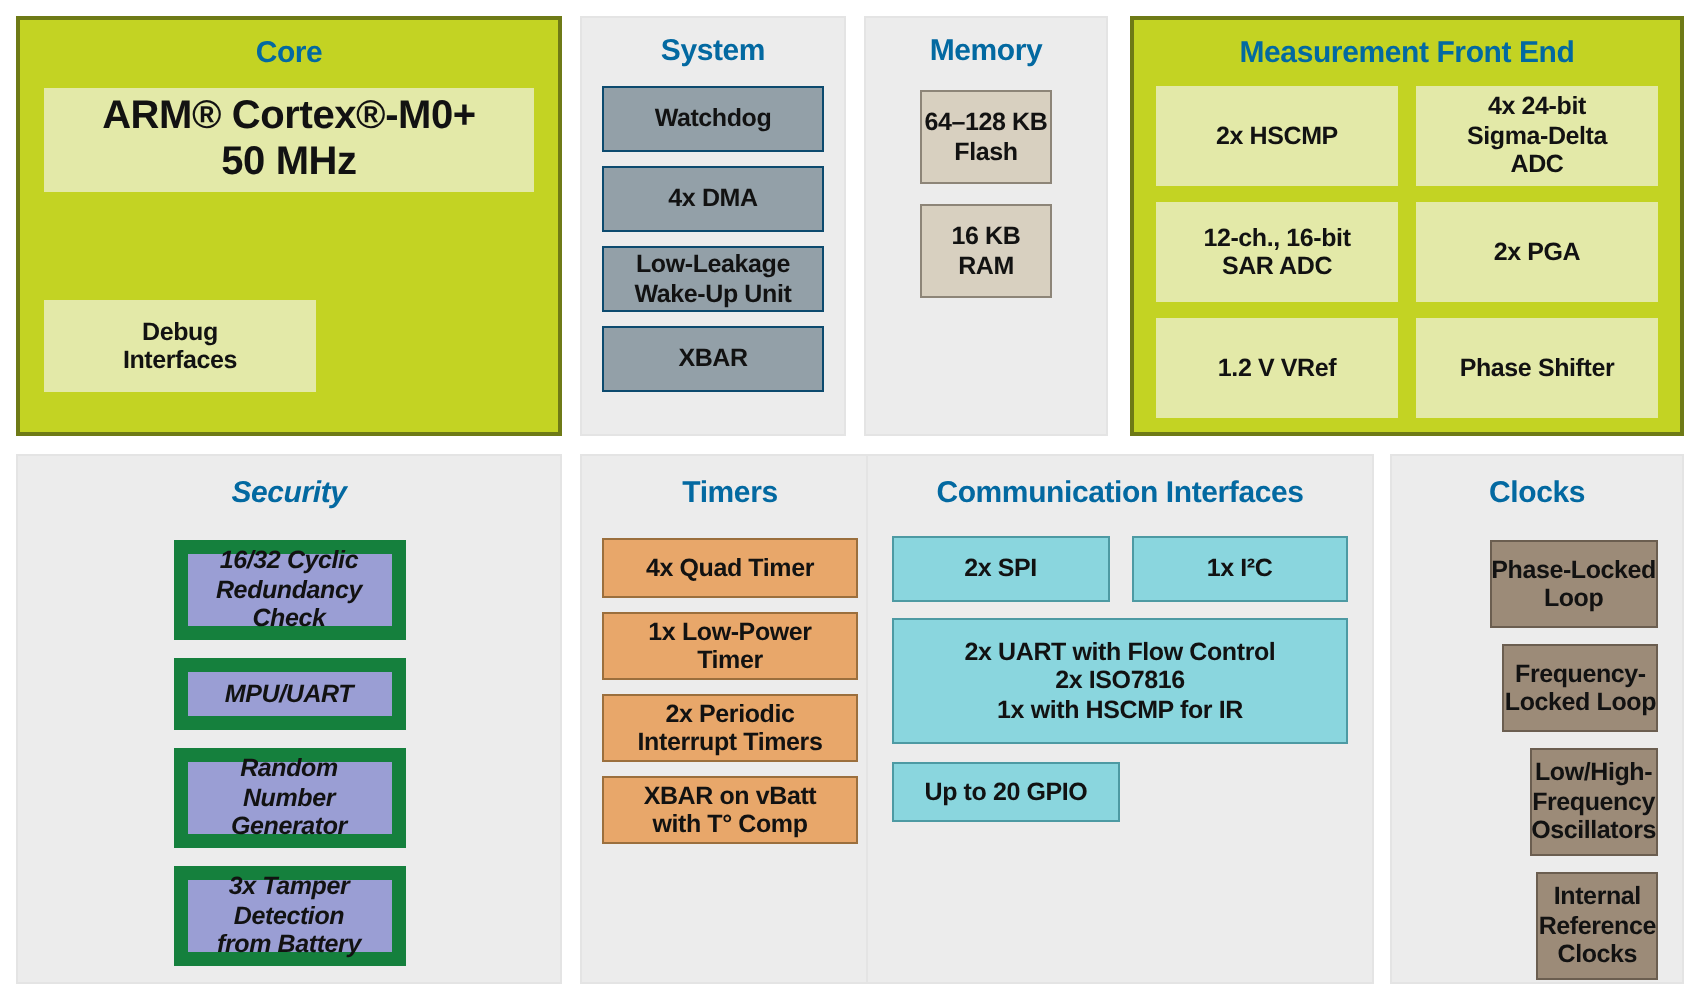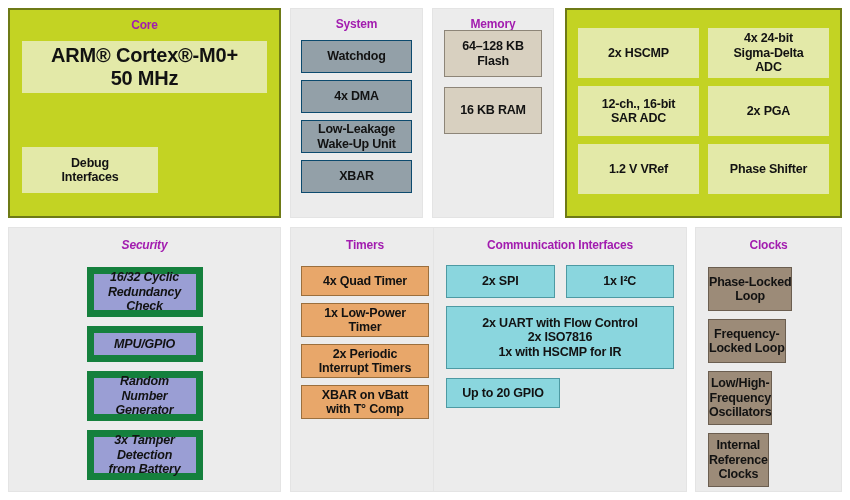--- a/index.html
+++ b/index.html
@@ -26,23 +26,23 @@
   }
   .panel.plain {
     background: #ececec;
     border: 1px solid #e4e4e4;
   }
   .panel.olive {
     background: #c3d323;
     border: 2px solid #6e7a16;
   }
   .panel-title {
-    font-size: 12px;
+    font-size: 15px;
     font-weight: bold;
-    color: #a21caf;
+    color: #0369a1;
     text-align: right;
     letter-spacing: -0.2px;
     line-height: 1;
     flex: none;
   }
   .blocks {
     width: 100%;
     box-sizing: border-box;
     display: flex;
     flex-direction: column;
@@ -85,21 +85,21 @@
   
   #panel-core .blocks { padding: 0 12px; margin-top: 10px; gap: 9px; align-items: stretch; }
   #core-cpu        { height: 52px; font-size: 20px; }
   #panel-core .narrow { width: 136px; height: 46px; margin-top: 45px; }
 
   
   #panel-system .blocks { padding: 0 10px; margin-top: 10px; gap: 7px; align-items: stretch; }
   #panel-system .block  { height: 33px; }
 
   
-  #panel-memory .blocks { padding: 0 11px; gap: 10px; align-items: stretch; }
+  #panel-memory .blocks { padding: 0 27px; margin-top: 12px; gap: 10px; align-items: stretch; }
   #panel-memory .block  { height: 47px; }
 
   
   #mfe-grid {
     margin-top: 9px;
     display: grid;
     grid-template-columns: 1fr 1fr;
     gap: 8px 9px;
     padding: 0 11px;
     width: 100%;
@@ -119,21 +119,21 @@
   .tm-h2 { height: 34px; }
 
   
   #comm-body { margin-top: 14px; padding: 0 12px; width: 100%; box-sizing: border-box; }
   #comm-row1 { display: flex; gap: 11px; }
   #comm-row1 .block { flex: 1; height: 33px; }
   #comm-uart { margin-top: 8px; width: 100%; height: 63px; }
   #comm-gpio { margin-top: 9px; width: 114px; height: 30px; }
 
   
-  #panel-clocks .blocks { padding: 0 12px; margin-top: 16px; gap: 8px; align-items: flex-start; }
+  #panel-clocks .blocks { padding: 0 12px; margin-top: 16px; gap: 8px; align-items: flex-end; }
   .ck-h2 { height: 44px; }
   .ck-h3 { height: 54px; }
 </style>
 </head>
 <body>
 
 <div id="diagram">
 
   <div class="panel olive" id="panel-core">
     <div class="panel-title">Core</div>
@@ -160,40 +160,41 @@
 
   <div class="panel plain" id="panel-memory">
     <div class="panel-title">Memory</div>
     <div class="blocks">
       <div class="block b-beige">64–128 KB Flash</div>
       <div class="block b-beige">16 KB RAM</div>
     </div>
   </div>
 
   <div class="panel olive" id="panel-mfe">
+    <div class="panel-title">Measurement Front End</div>
     <div id="mfe-grid">
       <div class="block b-olive">2x HSCMP</div>
       <div class="block b-olive">4x 24-bit
 Sigma-Delta
 ADC</div>
       <div class="block b-olive">12-ch., 16-bit
 SAR ADC</div>
       <div class="block b-olive">2x PGA</div>
       <div class="block b-olive">1.2 V VRef</div>
       <div class="block b-olive">Phase Shifter</div>
     </div>
   </div>
 
   <div class="panel plain" id="panel-security">
     <div class="panel-title">Security</div>
     <div class="blocks">
       <div class="block b-peri sec-h3">16/32 Cyclic
 Redundancy
 Check</div>
-      <div class="block b-peri sec-h1">MPU/GPIO</div>
+      <div class="block b-peri sec-h1">MPU/UART</div>
       <div class="block b-peri sec-h3">Random
 Number
 Generator</div>
       <div class="block b-peri sec-h3">3x Tamper
 Detection
 from Battery</div>
     </div>
   </div>
 
   <div class="panel plain" id="panel-timers">

